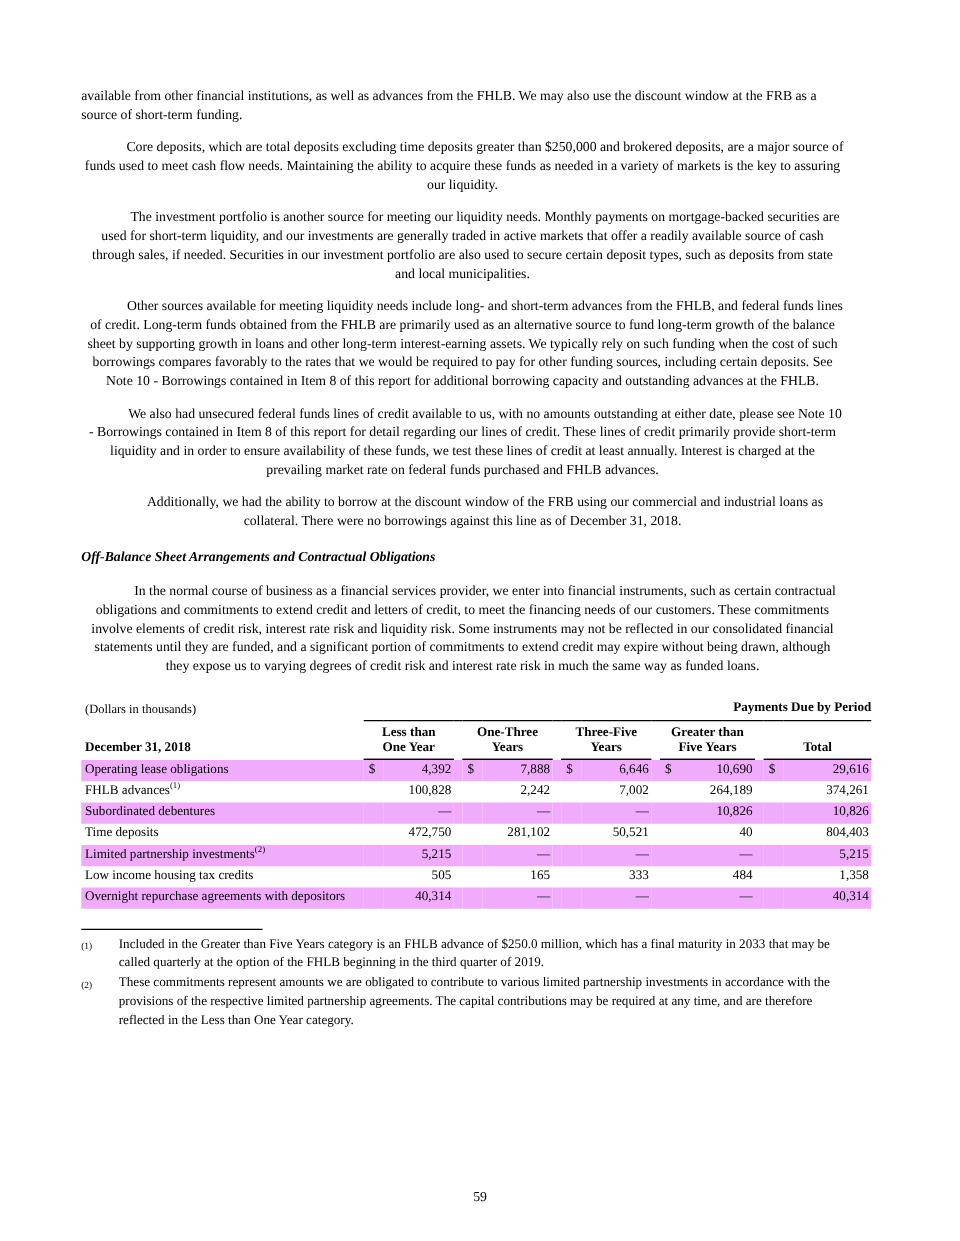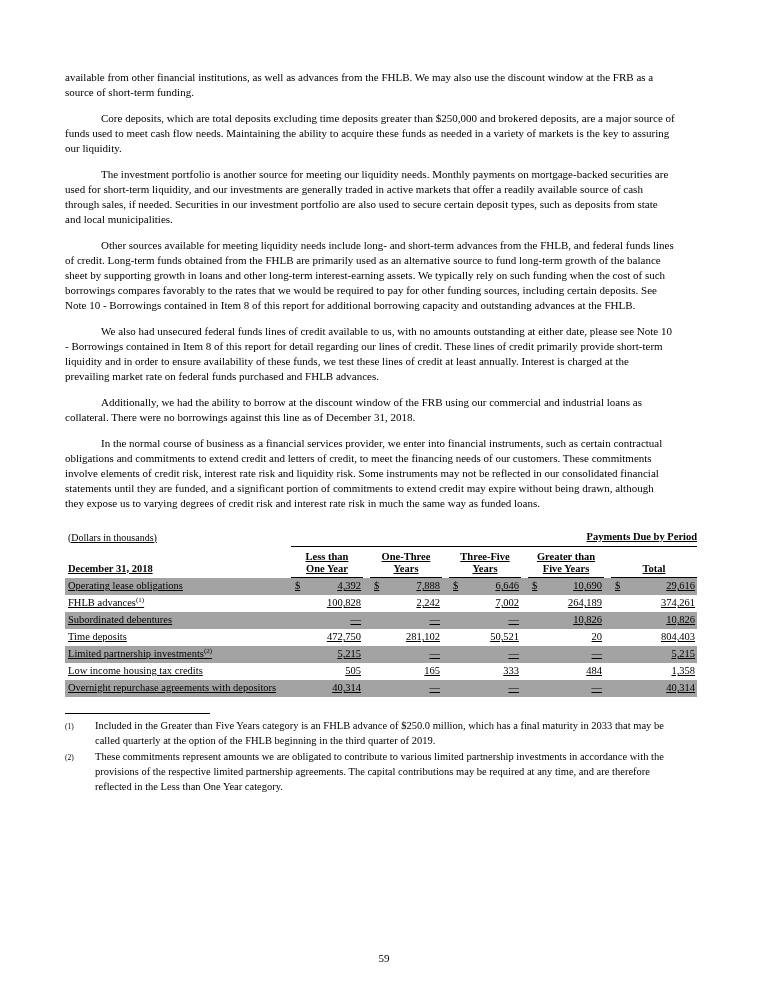--- a/index.html
+++ b/index.html
@@ -14,36 +14,35 @@
   }
   .page {
     padding: 70px 93px 0 65px;
   }
   .body-p {
     font-size: 11px;
     line-height: 15px;
     margin-bottom: 11px;
     text-align: left;
   }
-  .body-p.indent { text-indent: 36px; }
+  .body-p.indent { text-indent: 36px; text-align: center; }
   .section-heading {
     font-size: 11px;
     line-height: 15px;
     font-weight: bold;
     font-style: italic;
     margin: 14px 0 12px 0;
   }
   
   .obligations-table {
     width: 100%;
     border-collapse: collapse;
     table-layout: fixed;
     margin-top: 20px;
     font-size: 10.5px;
-    text-decoration: underline;
   }
   .obligations-table td {
     vertical-align: bottom;
     line-height: 12px;
     padding: 0;
   }
   td.units-label {
     font-size: 10px;
     padding-left: 3px;
     padding-bottom: 3px;
@@ -61,21 +60,21 @@
   }
   td.col-h {
     font-weight: bold;
     text-align: center;
     white-space: pre-line;
     border-bottom: 1px solid #000;
     padding: 4px 1px 2px 1px;
   }
   tr.data-row td { padding-top: 2px; padding-bottom: 3px; }
   tr.data-row td.lbl { padding-left: 3px; }
-  tr.shaded td { background: #a3a3a3; }
+  tr.shaded td { background: #f0abfc; }
   td.d { text-align: left; padding-left: 4px; }
   td.v { text-align: right; padding-right: 2px; }
   td.sp { }
   sup.fn-sup { font-size: 7px; vertical-align: super; line-height: 0; }
   tr.total-row td { padding-top: 3px; padding-bottom: 3px; }
   tr.total-row td.lbl { padding-left: 40px; }
   tr.total-row td.d, tr.total-row td.v {
     border-top: 1px solid #000;
     border-bottom: 3px double #000;
   }
@@ -114,20 +113,21 @@
 
 <div class="page">
 
   <p class="body-p">available from other financial institutions, as well as advances from the FHLB. We may also use the discount window at the FRB as a source of short-term funding.</p>
   <p class="body-p indent">Core deposits, which are total deposits excluding time deposits greater than $250,000 and brokered deposits, are a major source of funds used to meet cash flow needs. Maintaining the ability to acquire these funds as needed in a variety of markets is the key to assuring our liquidity.</p>
   <p class="body-p indent">The investment portfolio is another source for meeting our liquidity needs. Monthly payments on mortgage-backed securities are used for short-term liquidity, and our investments are generally traded in active markets that offer a readily available source of cash through sales, if needed. Securities in our investment portfolio are also used to secure certain deposit types, such as deposits from state and local municipalities.</p>
   <p class="body-p indent">Other sources available for meeting liquidity needs include long- and short-term advances from the FHLB, and federal funds lines of credit. Long-term funds obtained from the FHLB are primarily used as an alternative source to fund long-term growth of the balance sheet by supporting growth in loans and other long-term interest-earning assets. We typically rely on such funding when the cost of such borrowings compares favorably to the rates that we would be required to pay for other funding sources, including certain deposits. See Note 10 - Borrowings contained in Item 8 of this report for additional borrowing capacity and outstanding advances at the FHLB.</p>
   <p class="body-p indent">We also had unsecured federal funds lines of credit available to us, with no amounts outstanding at either date, please see Note 10 - Borrowings contained in Item 8 of this report for detail regarding our lines of credit. These lines of credit primarily provide short-term liquidity and in order to ensure availability of these funds, we test these lines of credit at least annually. Interest is charged at the prevailing market rate on federal funds purchased and FHLB advances.</p>
   <p class="body-p indent">Additionally, we had the ability to borrow at the discount window of the FRB using our commercial and industrial loans as collateral. There were no borrowings against this line as of December 31, 2018.</p>
 
+  <h3 class="section-heading">Off-Balance Sheet Arrangements and Contractual Obligations</h3>
 
   <p class="body-p indent">In the normal course of business as a financial services provider, we enter into financial instruments, such as certain contractual obligations and commitments to extend credit and letters of credit, to meet the financing needs of our customers. These commitments involve elements of credit risk, interest rate risk and liquidity risk. Some instruments may not be reflected in our consolidated financial statements until they are funded, and a significant portion of commitments to extend credit may expire without being drawn, although they expose us to varying degrees of credit risk and interest rate risk in much the same way as funded loans.</p>
 
   <table class="obligations-table">
     <colgroup>
       <col style="width:226px">
       <col style="width:16px">
         <col style="width:56px">
       <col style="width:7px">
       <col style="width:16px">
@@ -221,21 +221,21 @@
         <td class="d"></td>
           <td class="v">472,750</td>
         <td class="sp"></td>
         <td class="d"></td>
           <td class="v">281,102</td>
         <td class="sp"></td>
         <td class="d"></td>
           <td class="v">50,521</td>
         <td class="sp"></td>
         <td class="d"></td>
-          <td class="v">20</td>
+          <td class="v">40</td>
         <td class="sp"></td>
         <td class="d"></td>
           <td class="v">804,403</td>
       </tr>
       <tr class="data-row shaded">
         <td class="lbl"><span>Limited partnership investments</span><sup class="fn-sup">(2)</sup></td>
         <td class="d"></td>
           <td class="v">5,215</td>
         <td class="sp"></td>
         <td class="d"></td>

